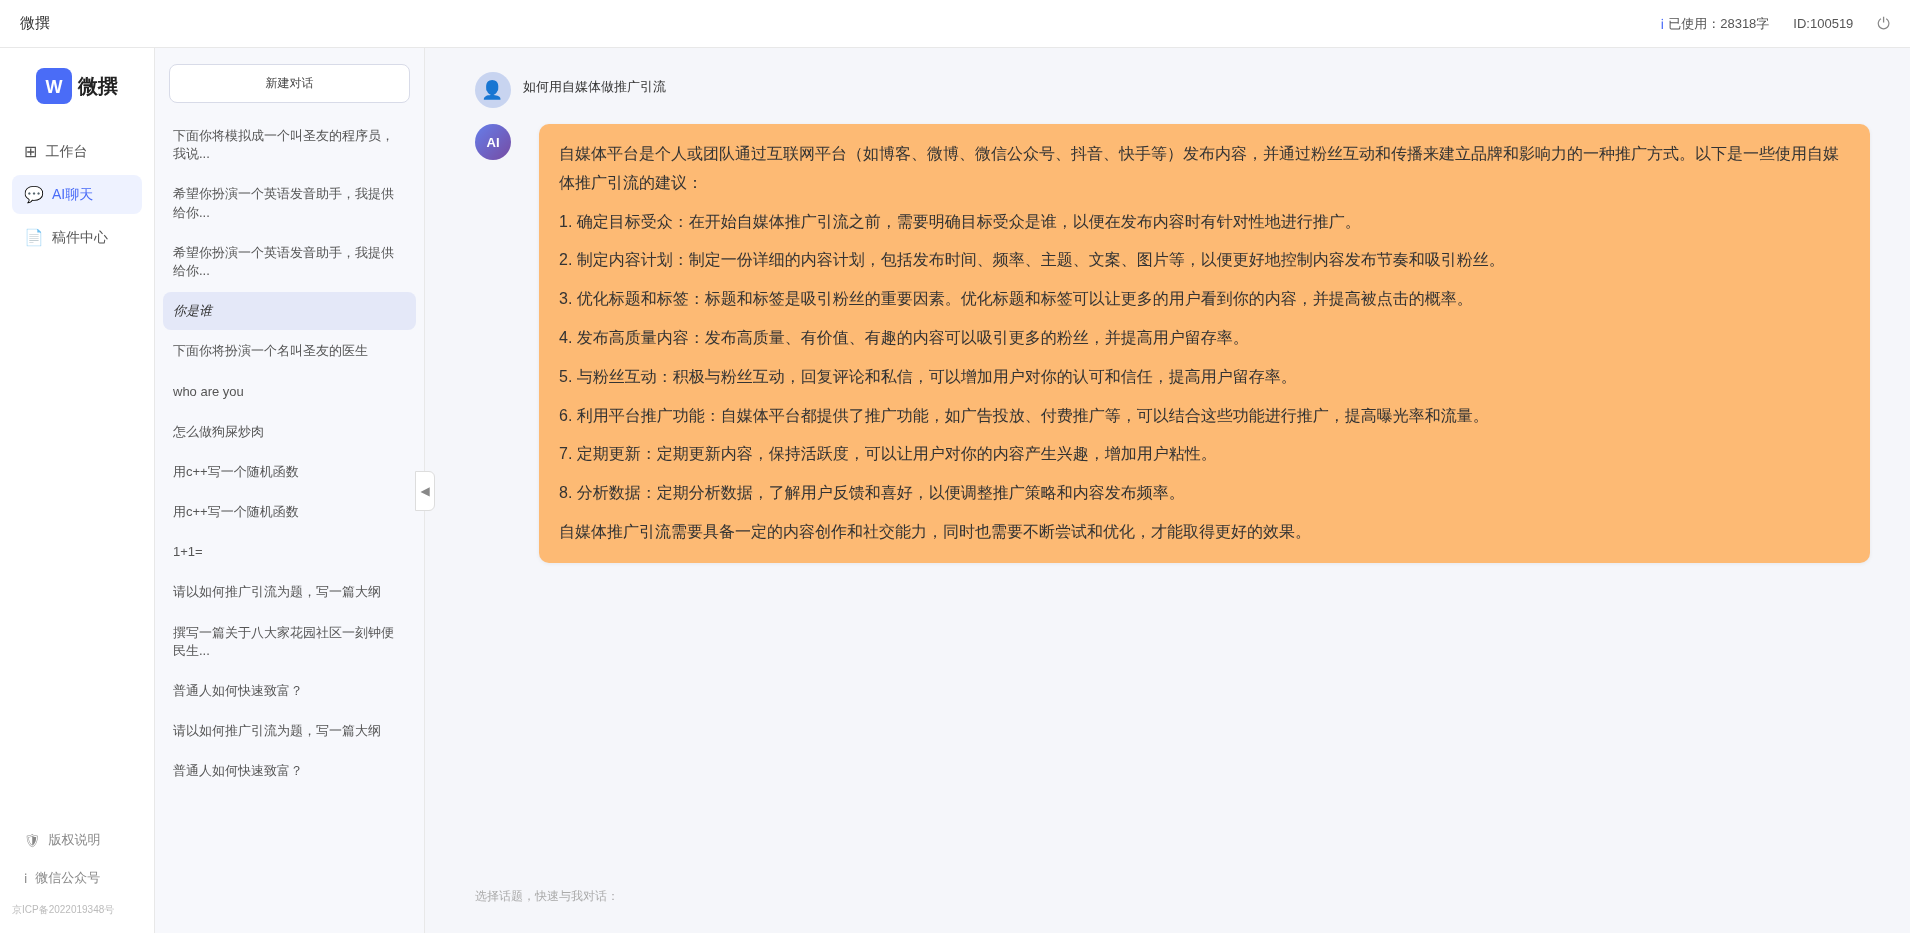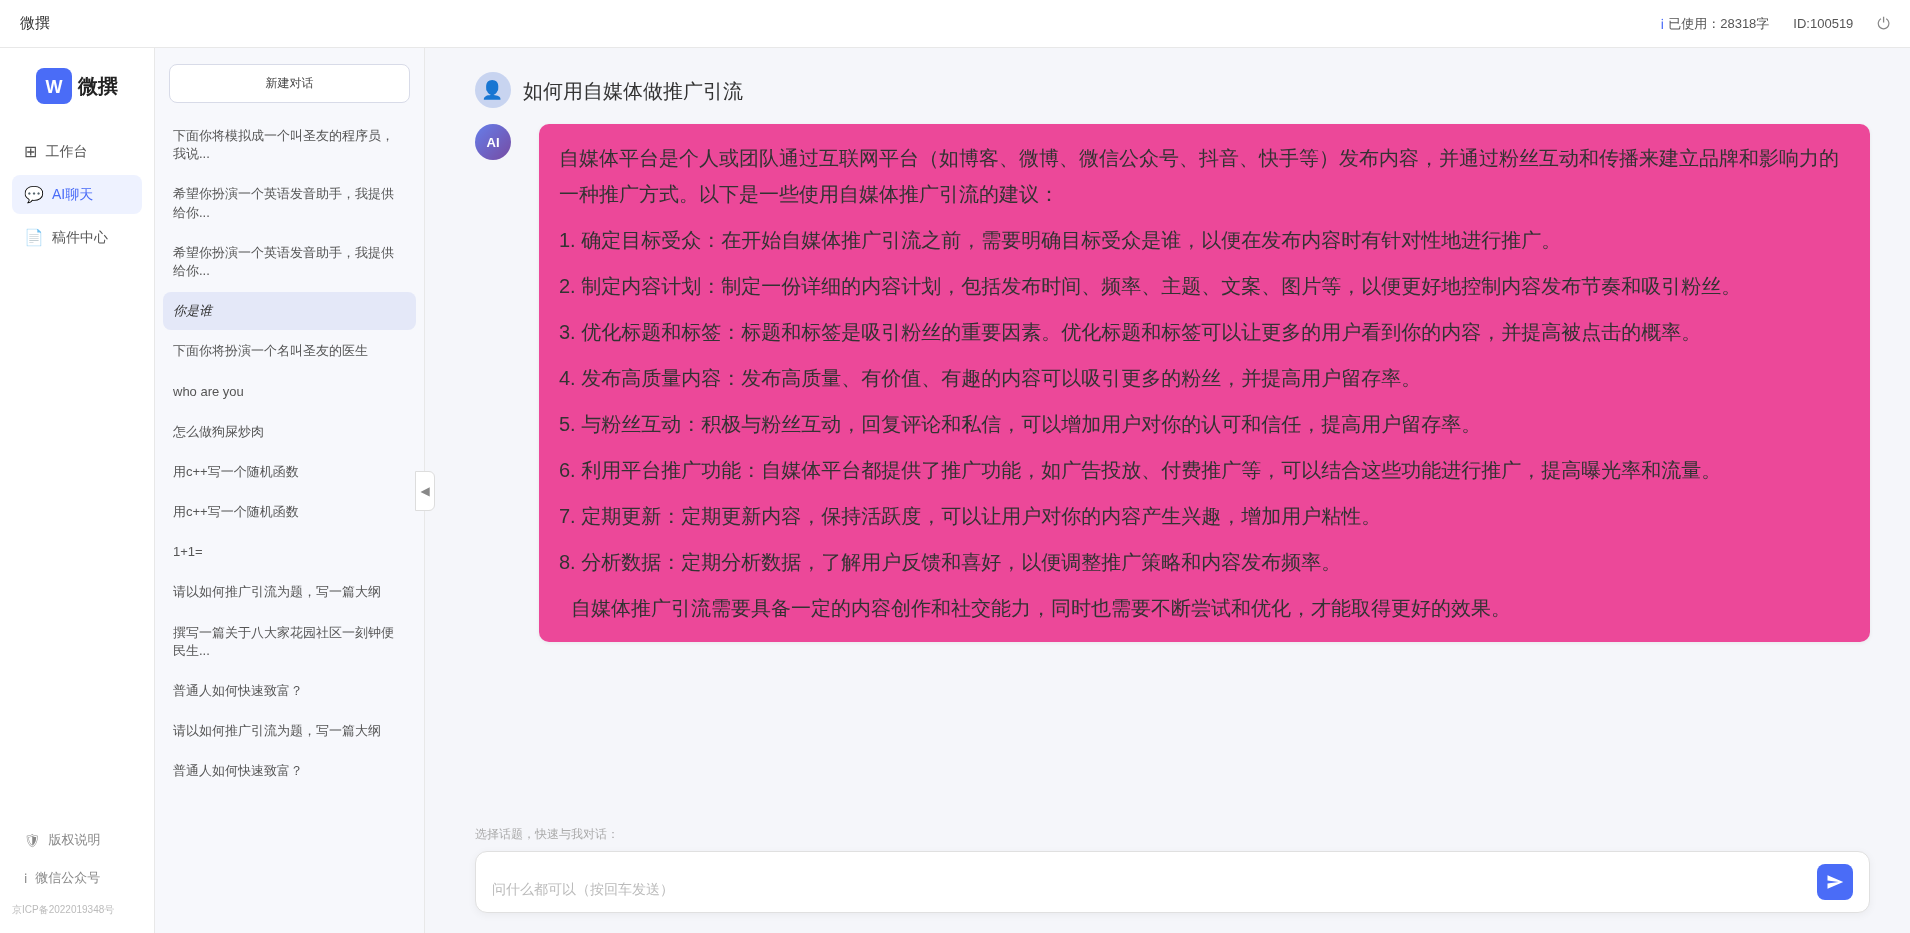--- a/index.html
+++ b/index.html
@@ -202,21 +202,21 @@
       height: 36px;
       border-radius: 50%;
       background: #c8d4f0;
       display: flex;
       align-items: center;
       justify-content: center;
       font-size: 18px;
       flex-shrink: 0;
     }
     .user-msg-text {
-      font-size: 20px;
+      font-size: 13px;
       color: #333;
       padding-top: 6px;
     }
     .ai-message {
       display: flex;
       align-items: flex-start;
       gap: 28px;
     }
     .ai-avatar {
       width: 36px;
@@ -226,30 +226,30 @@
       display: flex;
       align-items: center;
       justify-content: center;
       color: #fff;
       font-size: 13px;
       font-weight: bold;
       flex-shrink: 0;
     }
     .ai-content {
       flex: 1;
-      font-size: 20px;
+      font-size: 16px;
       color: #333;
       line-height: 1.8;
-      background: #ec4899;
+      background: #fdba74;
       border-radius: 10px;
       padding: 16px 20px;
       box-shadow: 0 1px 4px rgba(0,0,0,0.06);
     }
     .ai-content p { margin-bottom: 10px; }
-    .ai-content p:last-child { margin-bottom: 0; margin-left: 12px; }
+    .ai-content p:last-child { margin-bottom: 0; }
 
     
     .chat-input-area {
       padding: 10px 40px 20px;
       background: #f5f6fa;
       flex-shrink: 0;
     }
     .quick-topics {
       font-size: 12px;
       color: #aaa;
@@ -392,23 +392,15 @@
             <p>7. 定期更新：定期更新内容，保持活跃度，可以让用户对你的内容产生兴趣，增加用户粘性。</p>
             <p>8. 分析数据：定期分析数据，了解用户反馈和喜好，以便调整推广策略和内容发布频率。</p>
             <p>自媒体推广引流需要具备一定的内容创作和社交能力，同时也需要不断尝试和优化，才能取得更好的效果。</p>
           </div>
         </div>
       </div>
     </div>
 
     <div class="chat-input-area">
       <div class="quick-topics">选择话题，快速与我对话：</div>
-      <div class="input-box">
-        <textarea class="input-textarea" rows="1" placeholder="问什么都可以（按回车发送）" style=""></textarea>
-        <div class="send-btn">
-          <svg viewBox="0 0 24 24" xmlns="http://www.w3.org/2000/svg">
-            <path d="M2 21l21-9L2 3v7l15 2-15 2z"></path>
-          </svg>
-        </div>
-      </div>
     </div>
   </div>
 </div>
 
 </body></html>

